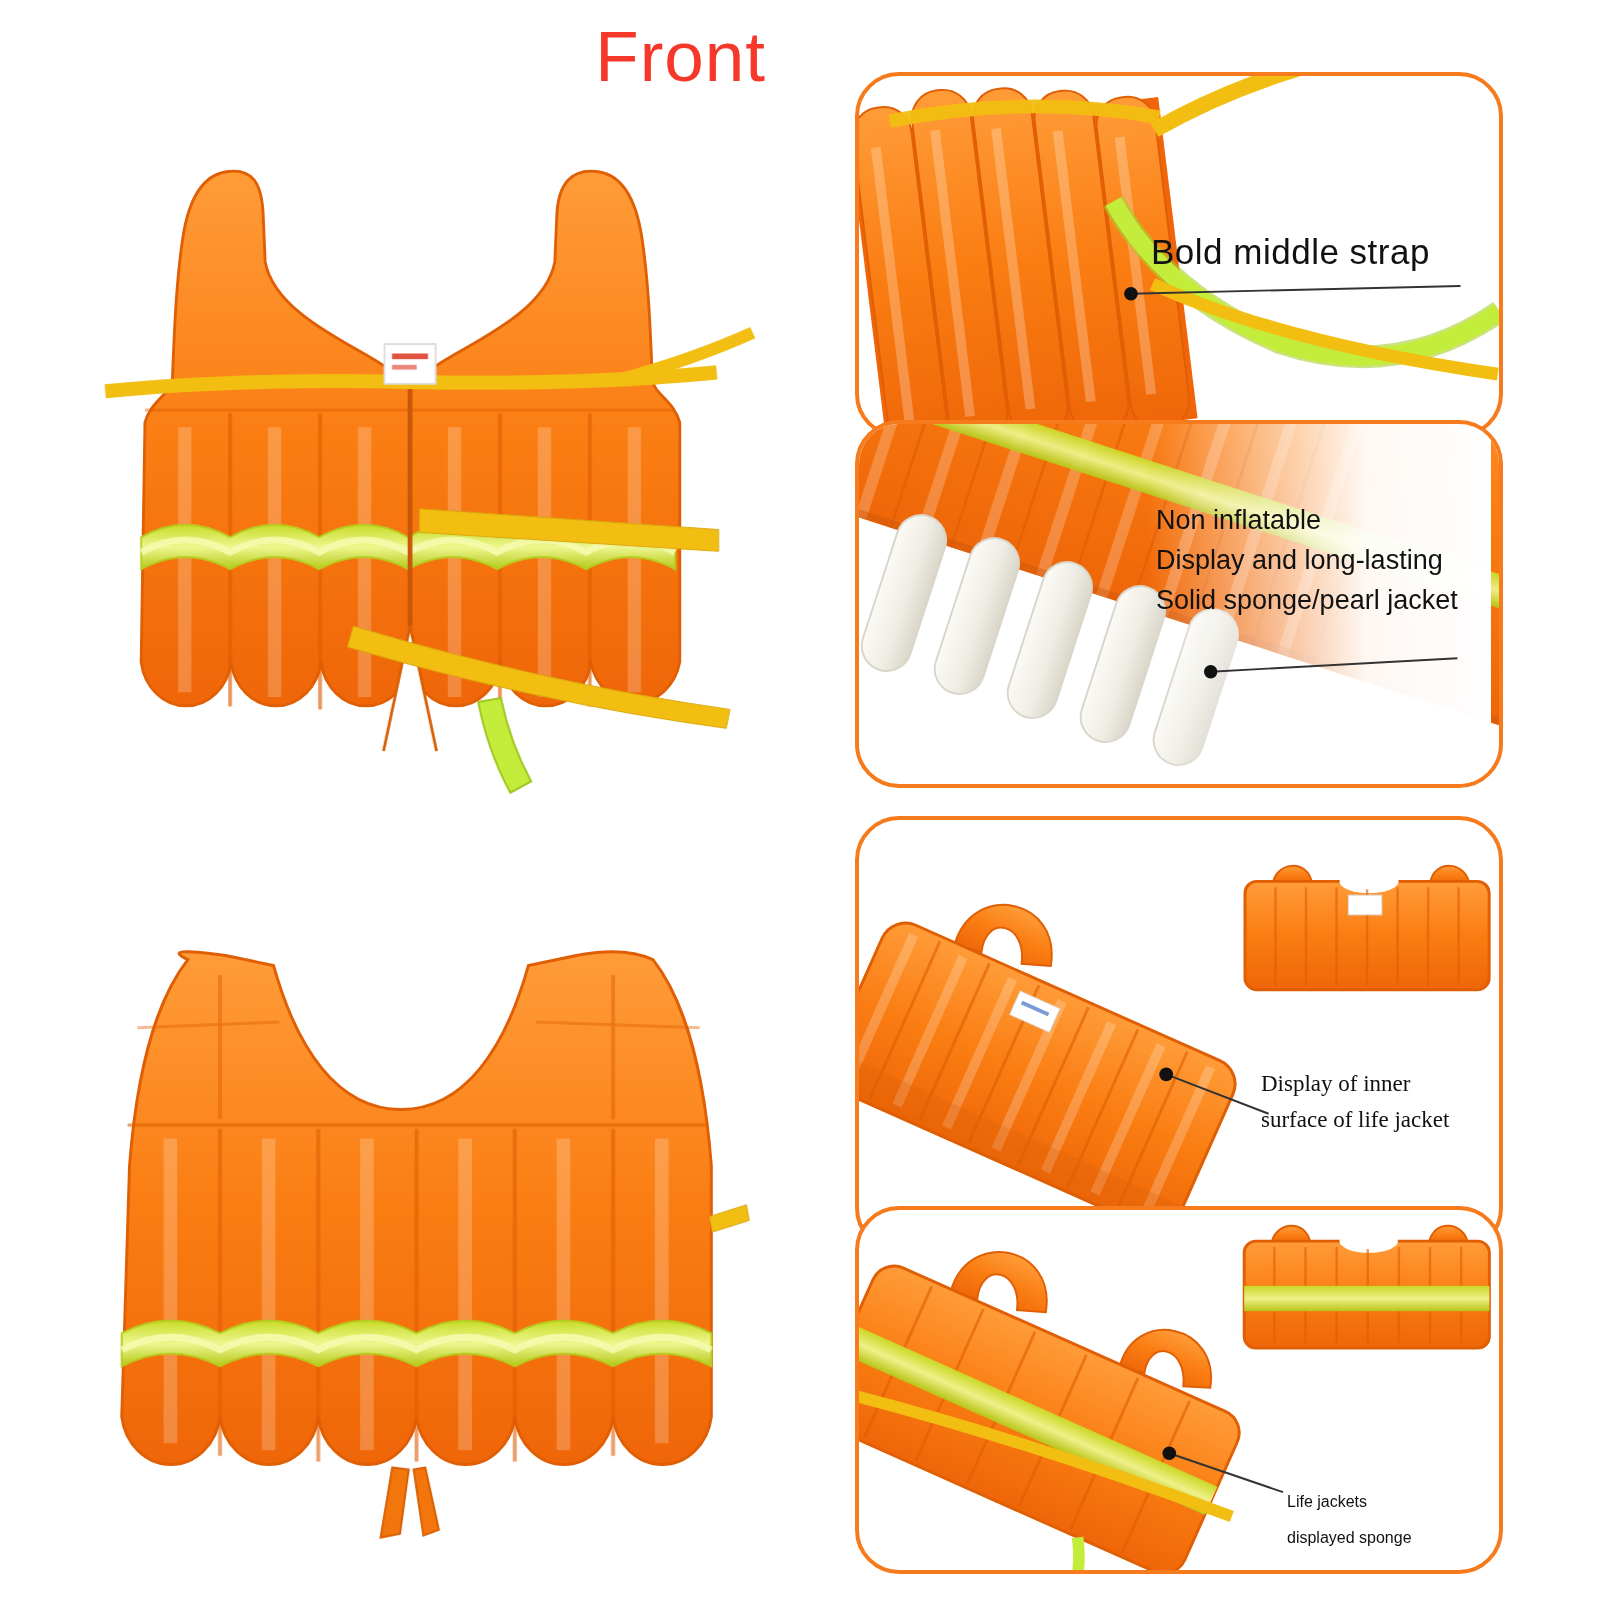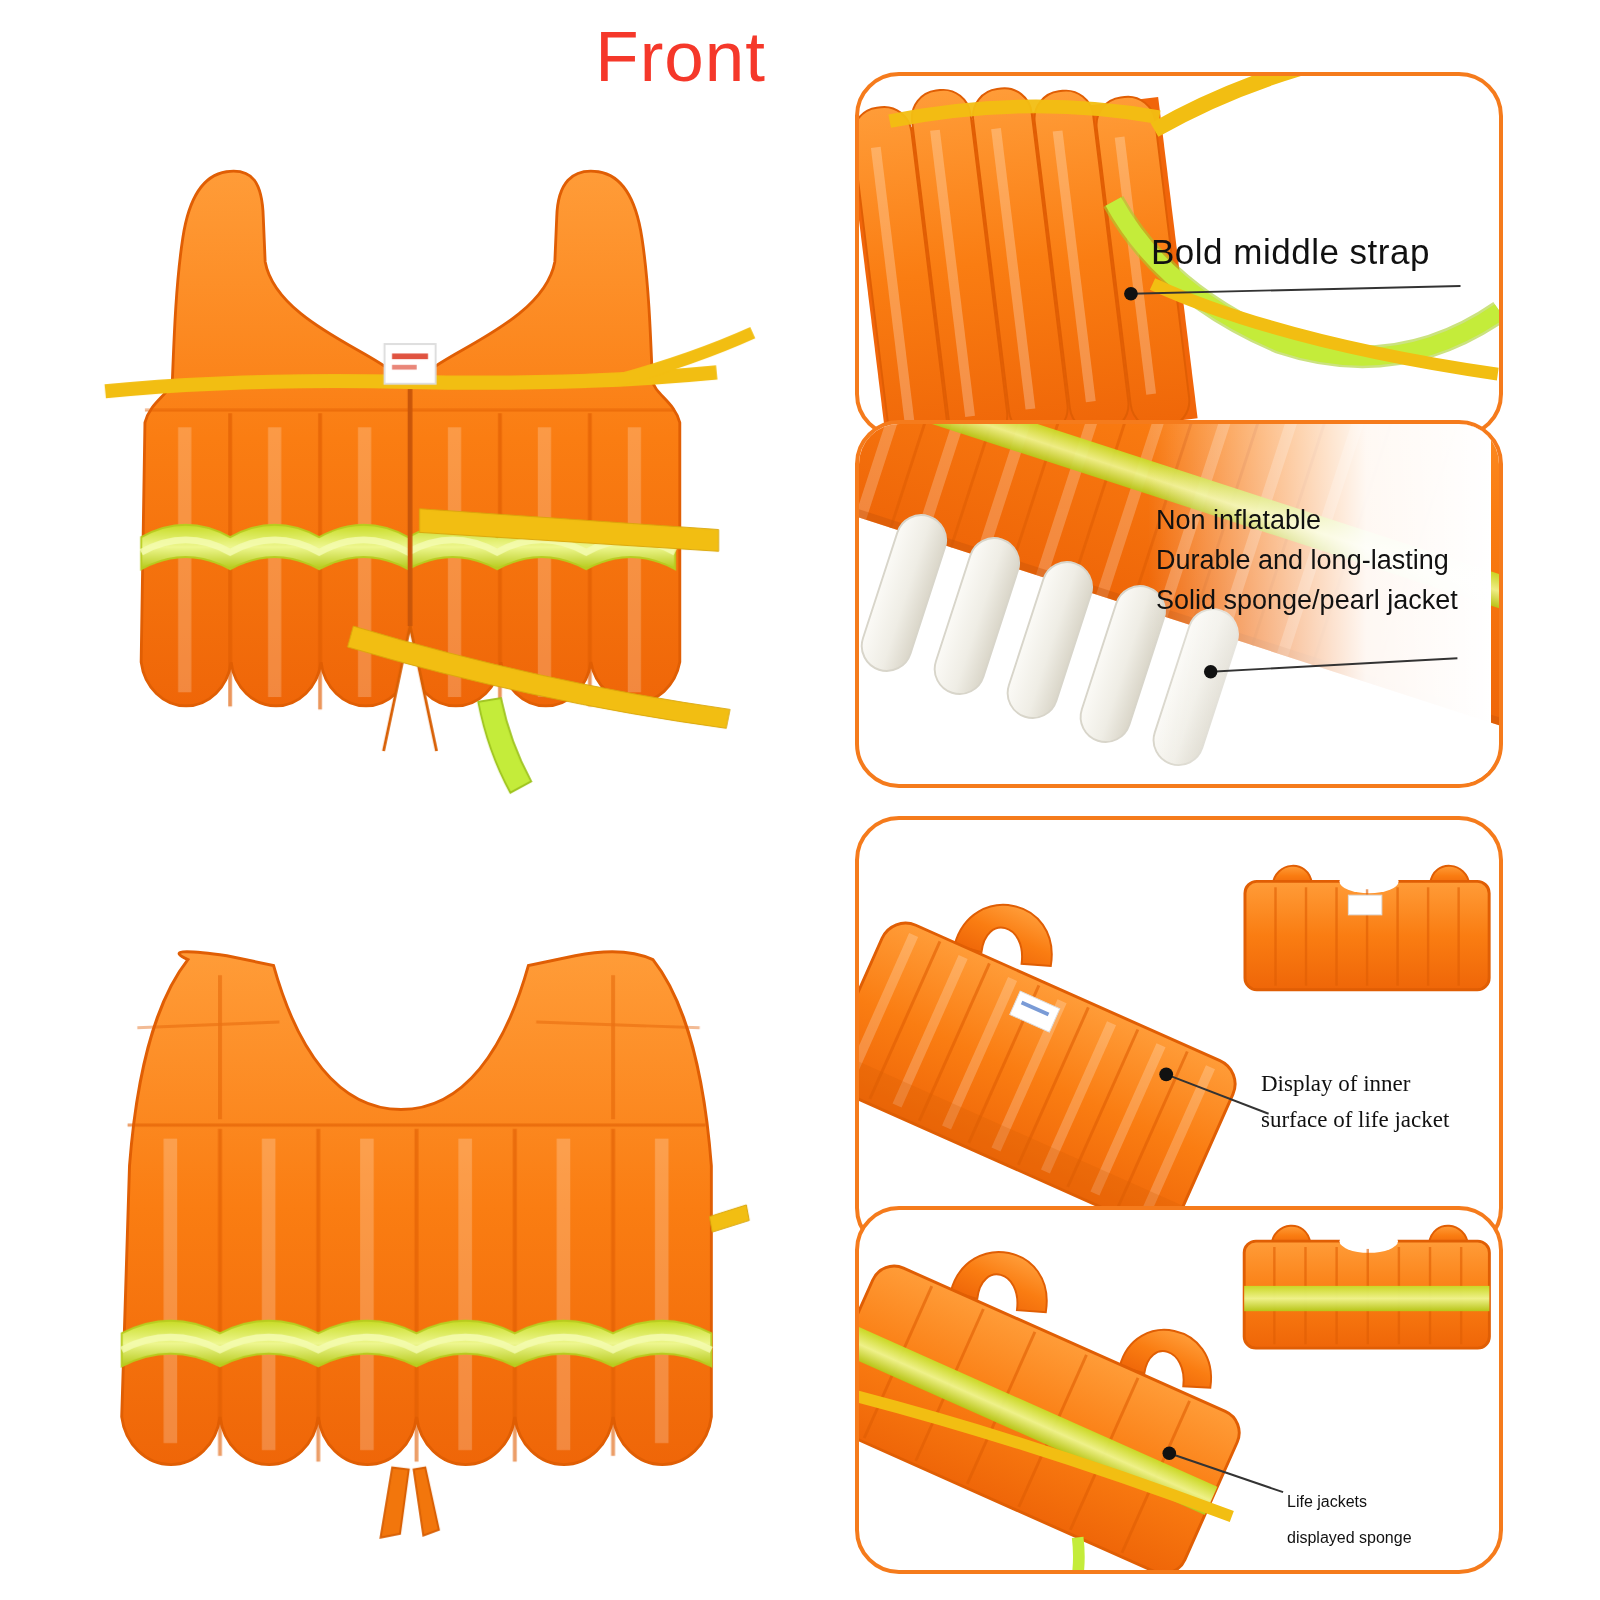--- a/index.html
+++ b/index.html
@@ -232,21 +232,21 @@
         <g transform="translate(361,217) rotate(18)">
             <rect x="-26" y="-24" width="52" height="168" rx="26" fill="url(#foamGrad)" stroke="#D8D5CA" stroke-width="2"></rect>
           </g>
       </g>
       <rect x="0" y="0" width="650" height="375" fill="url(#fadeWhite)"></rect>
       <line x1="358" y1="258" x2="615" y2="244" stroke="#333333" stroke-width="2"></line>
       <circle cx="358" cy="258" r="7" fill="#111111"></circle>
     </svg>
     <div class="cap cap-lines">
       <div>Non inflatable</div>
-      <div>Durable and long-lasting</div>
+      <div>Display and long-lasting</div>
       <div>Solid sponge/pearl jacket</div>
     </div>
   </section>
 
   <section class="panel" style="top:816px;height:436px;font-family:Liberation Serif, serif;">
     <svg viewBox="0 0 650 370">
       <g transform="translate(34,64) rotate(24)">
         <path d="M70,2 C60,-64 150,-86 168,-18 L140,-8 C128,-48 86,-40 98,-2 Z" fill="url(#vestGrad)" stroke="#E05E04" stroke-width="2"></path>
         <rect x="0" y="0" width="390" height="185" rx="26" fill="url(#vestGrad)" stroke="#E05E04" stroke-width="3"></rect>
         <g stroke="#E05E04" stroke-width="3" opacity="0.6">

